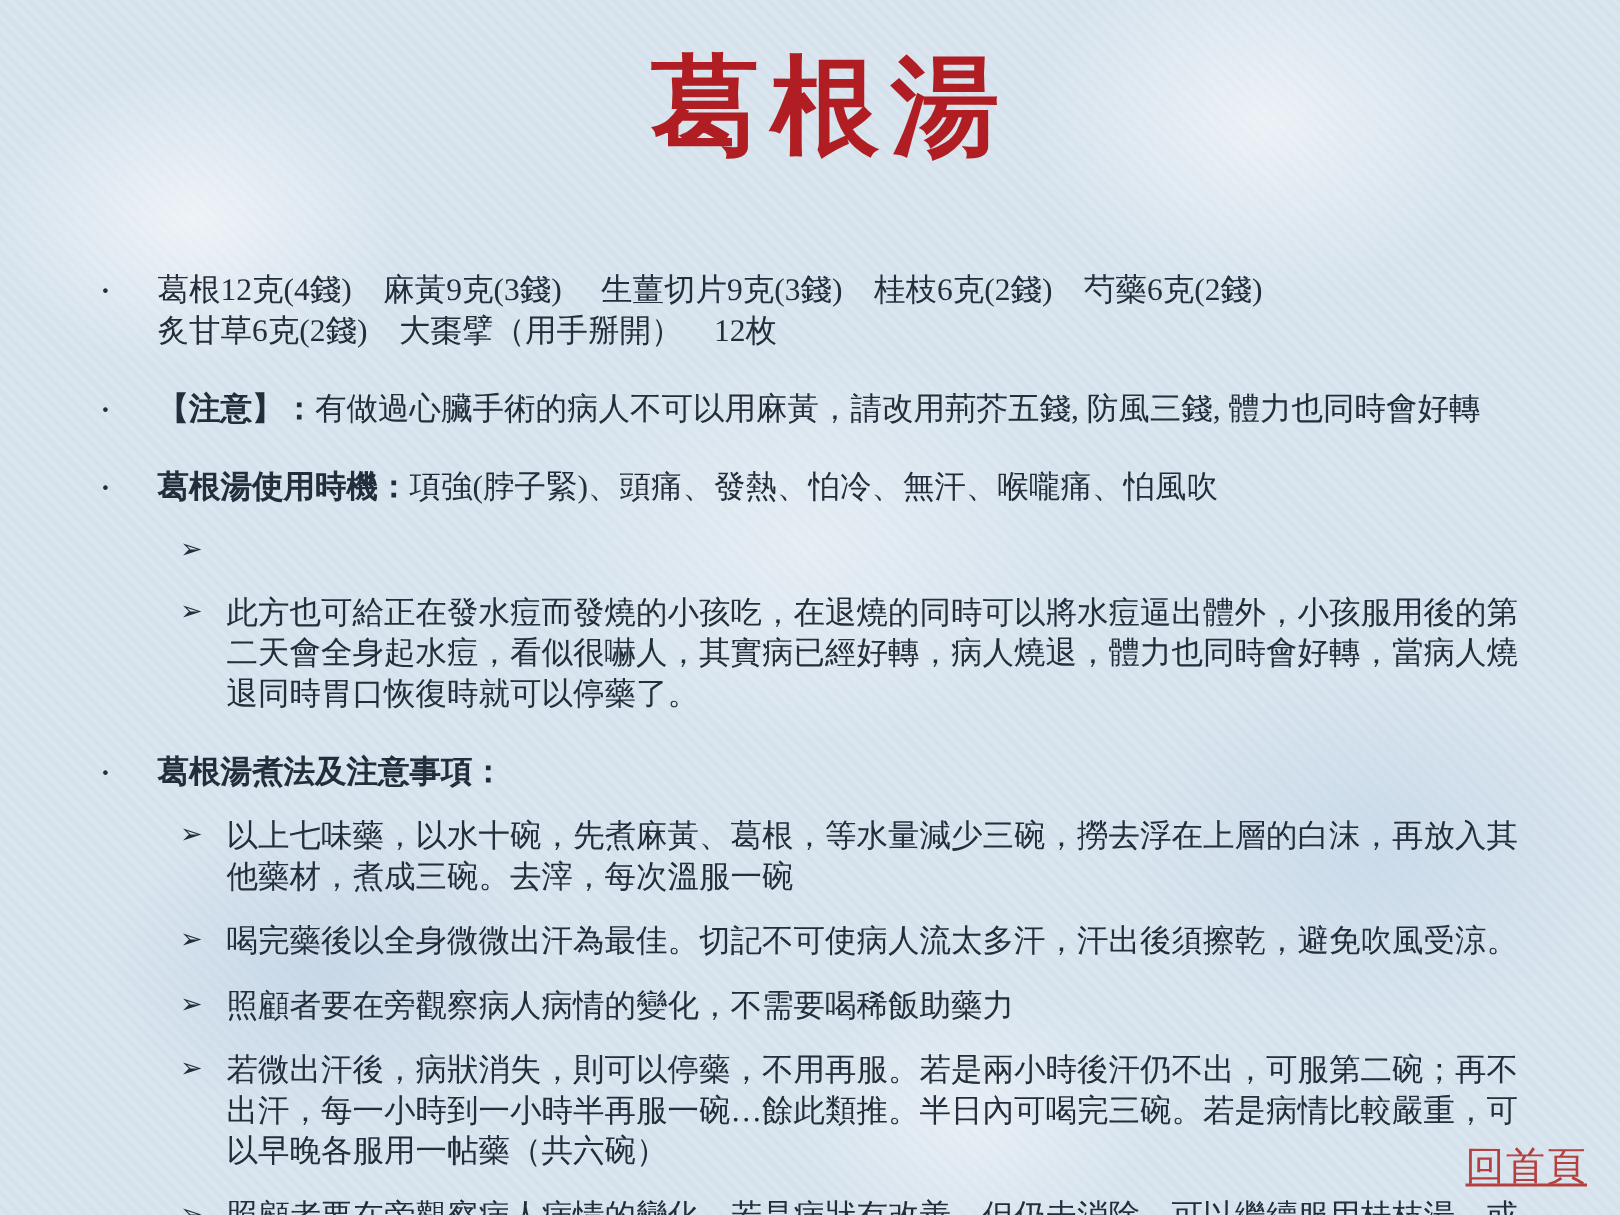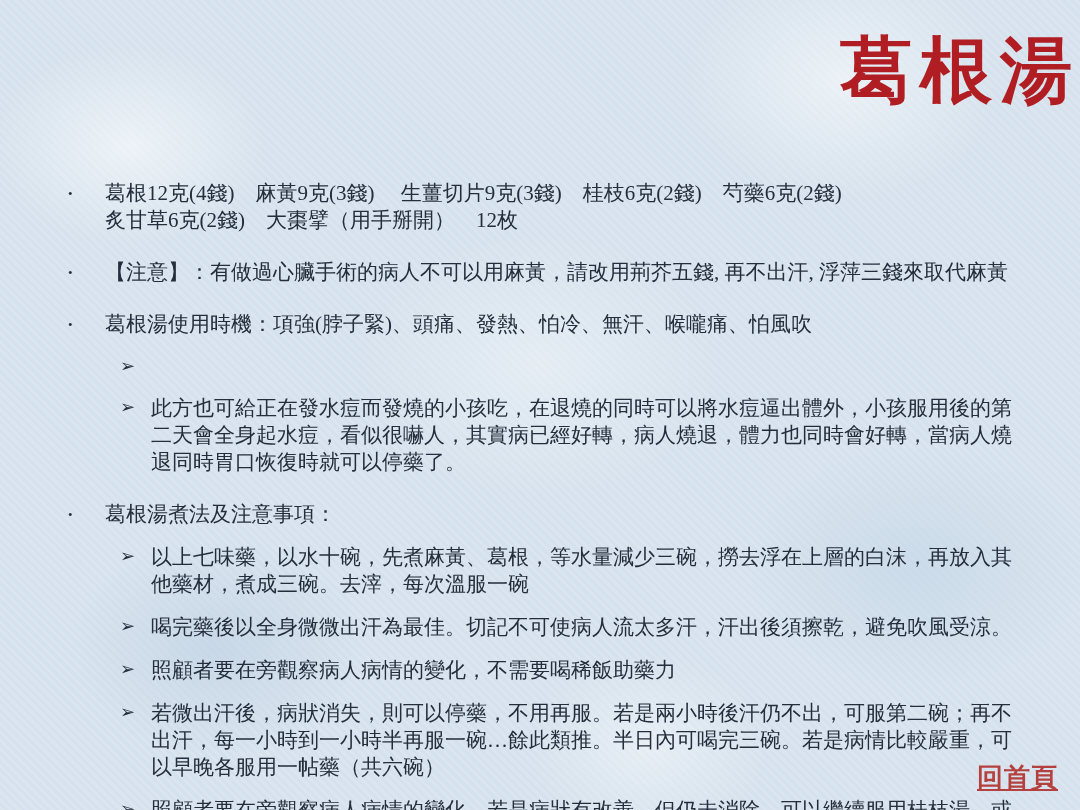--- a/index.html
+++ b/index.html
@@ -14,70 +14,70 @@
     background-image:
       radial-gradient(ellipse 220px 160px at 12% 18%, rgba(255,255,255,.55), rgba(255,255,255,0) 62%),
       radial-gradient(ellipse 260px 200px at 78% 10%, rgba(255,255,255,.50), rgba(255,255,255,0) 60%),
       radial-gradient(ellipse 300px 220px at 50% 45%, rgba(255,255,255,.35), rgba(255,255,255,0) 60%),
       radial-gradient(ellipse 240px 180px at 20% 80%, rgba(187,206,226,.55), rgba(187,206,226,0) 60%),
       radial-gradient(ellipse 280px 200px at 85% 70%, rgba(190,210,229,.50), rgba(190,210,229,0) 60%),
       radial-gradient(ellipse 200px 150px at 60% 92%, rgba(255,255,255,.40), rgba(255,255,255,0) 60%),
       repeating-linear-gradient(45deg, rgba(255,255,255,.05) 0 3px, rgba(168,192,216,.06) 3px 6px);
   }
   .title{
-    margin:0;padding-top:34px;text-align:right;
+    margin:0;padding-top:34px;text-align:center;
     font-size:72px;line-height:1.05;font-weight:700;letter-spacing:8px;
     color:var(--title,#b01e23);
     padding-left:28px;
   }
   .content{
     position:absolute;left:68px;top:180px;width:956px;
     font-size:21px;line-height:1.29;
   }
   .item{display:flex;align-items:flex-start;margin-top:16px;}
   .item.lvl1{margin-top:25px;}
   .item:first-child{margin-top:0;}
   .item.lvl2{margin-left:52px;}
   .marker{flex:none;}
   .lvl1 .marker{width:37px;font-size:13px;padding-top:6px;}
   .lvl2 .marker{width:31px;font-size:18px;padding-top:1px;}
   .text{white-space:pre-wrap;}
-  .text b{font-weight:400;text-align:right;}
+  .text b{font-weight:700;text-align:right;}
   .watermark{
     position:absolute;right:14px;bottom:12px;
     display:flex;align-items:center;gap:4px;
     font-family:"Liberation Sans","DejaVu Sans",sans-serif;
     font-size:34px;letter-spacing:2px;
     color:var(--watermark,#7d8791);opacity:.62;
   }
   .wicon{flex:none;width:46px;height:46px;display:inline-block;}
   .home-link{
     position:absolute;right:22px;bottom:15px;
-    font-size:26px;font-weight:700;letter-spacing:1px;
+    font-size:26px;font-weight:400;letter-spacing:1px;
     color:var(--link,#b5413f);
     text-decoration:underline;text-underline-offset:3px;
     z-index:5;
   }
 </style>
 </head>
 <body>
 
 <div class="slide" style="--background: #d8e4ee; --body: #232d3b; --title: #b01e23; --link: #b5413f; --watermark: #7d8791;">
 
   <h1 class="title">葛根湯</h1>
 
   <div class="content" id="bullet-list">
       <div class="item lvl1">
         <span class="marker">•</span>
         <span class="text"><span>葛根12克(4錢)　麻黃9克(3錢)　 生薑切片9克(3錢)　桂枝6克(2錢)　芍藥6克(2錢)
 炙甘草6克(2錢)　大棗擘（用手掰開）　12枚</span></span>
       </div>
       <div class="item lvl1">
         <span class="marker">•</span>
-        <span class="text"><b>【注意】：</b><span>有做過心臟手術的病人不可以用麻黃，請改用荊芥五錢, 再不出汗, 浮萍三錢來取代麻黃</span></span>
+        <span class="text"><b>【注意】：</b><span>有做過心臟手術的病人不可以用麻黃，請改用荊芥五錢, 防風三錢, 體力也同時會好轉</span></span>
       </div>
       <div class="item lvl1">
         <span class="marker">•</span>
         <span class="text"><b>葛根湯使用時機：</b><span>項強(脖子緊)、頭痛、發熱、怕冷、無汗、喉嚨痛、怕風吹</span></span>
       </div>
       <div class="item lvl2">
         <span class="marker">➢</span>
       </div>
       <div class="item lvl2">
         <span class="marker">➢</span>

